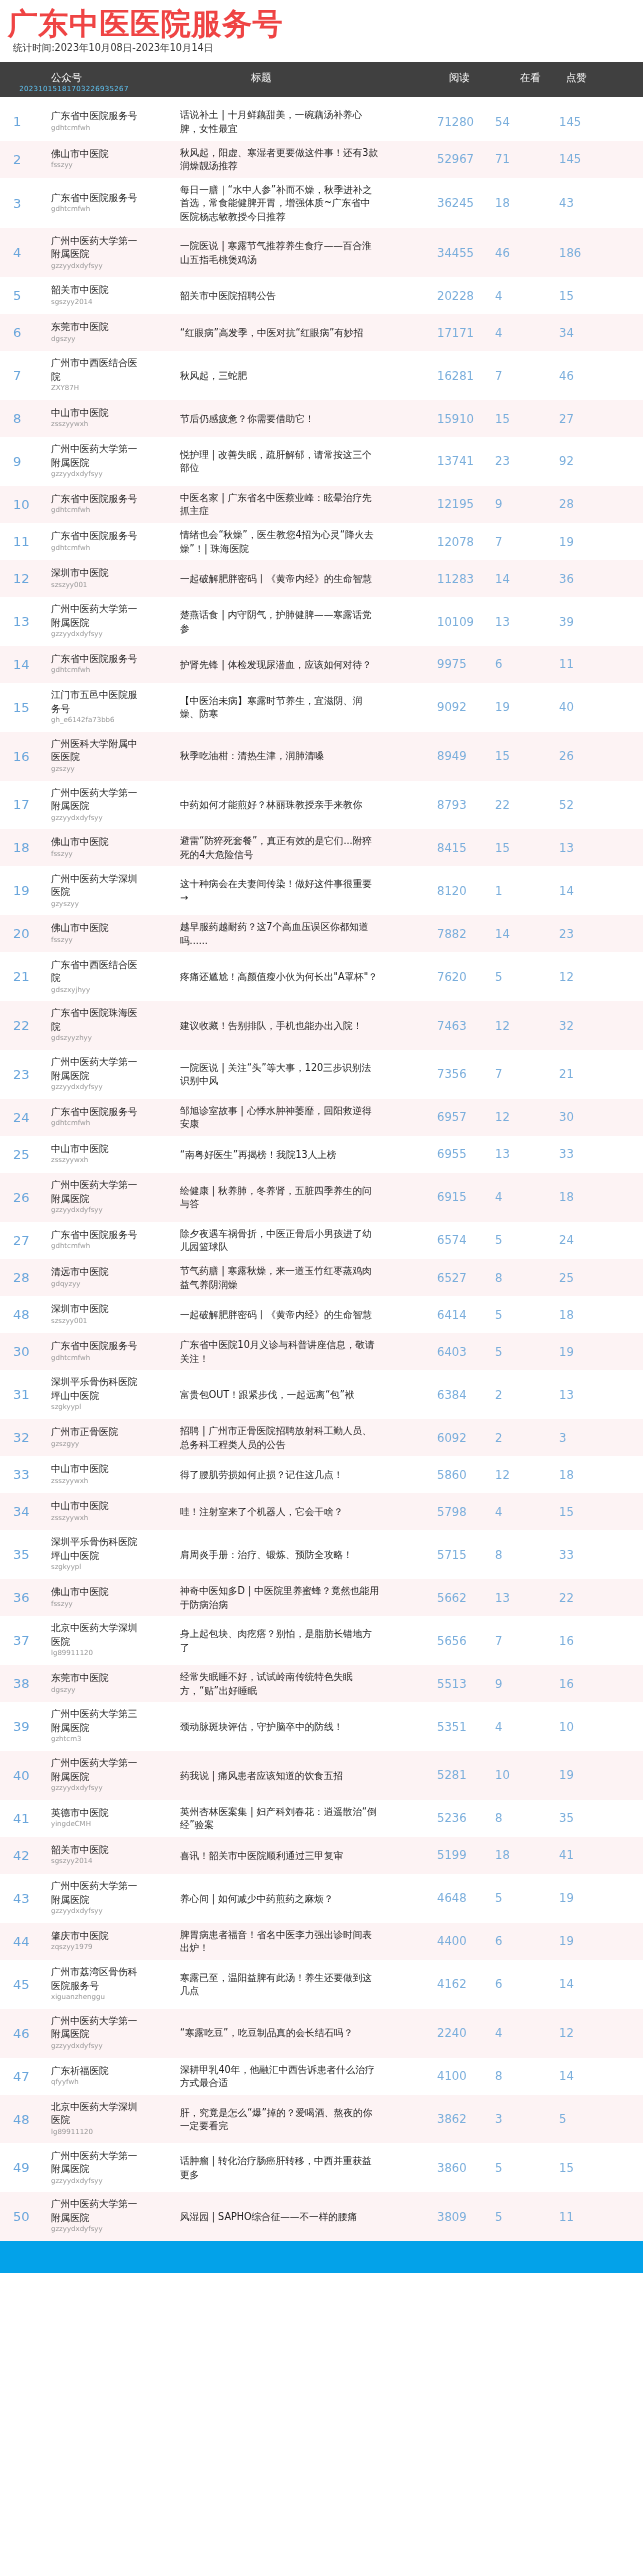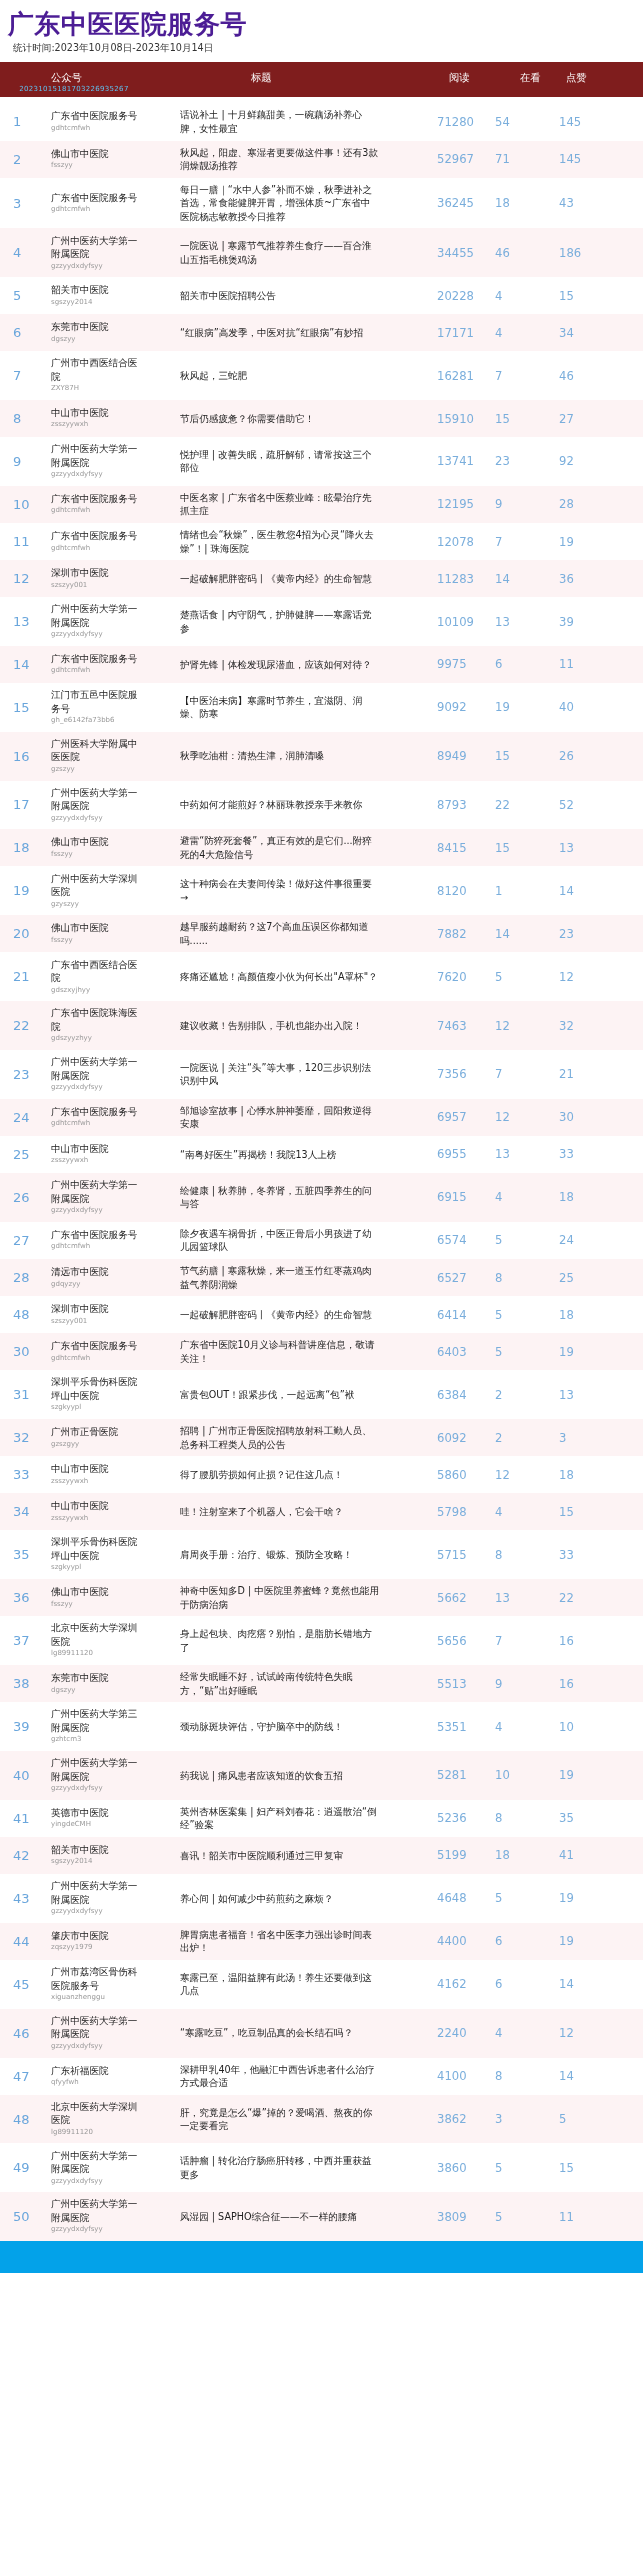--- a/index.html
+++ b/index.html
@@ -6,36 +6,36 @@
   body {
     width: 643px;
     min-height: 2576px;
     background: #ffffff;
     font-family: "DejaVu Sans", "Liberation Sans", sans-serif;
     color: #222;
   }
   .page-title {
     font-family: "DejaVu Sans", sans-serif;
     font-weight: bold;
-    font-size: 26px;
-    color: #4c1d95;
+    font-size: 30px;
+    color: #ef4444;
     padding: 7.7px 0 0 7.7px;
     height: 40px;
     line-height: 32px;
     letter-spacing: 0.6px;
   }
   .date-range {
     font-size: 9.6px;
     color: #333;
     padding-left: 13px;
     height: 22px;
     line-height: 15.4px;
   }
   .table-head {
-    background: #7f1d1d;
+    background: #404040;
     height: 35px;
     position: relative;
     color: #fff;
   }
   .th { position: absolute; top: 9px; font-size: 10.3px; }
   .th-account { left: 51px; }
   .th-title { left: 251px; }
   .th-read { left: 449px; }
   .th-watch { left: 520px; }
   .th-like { left: 566px; }

